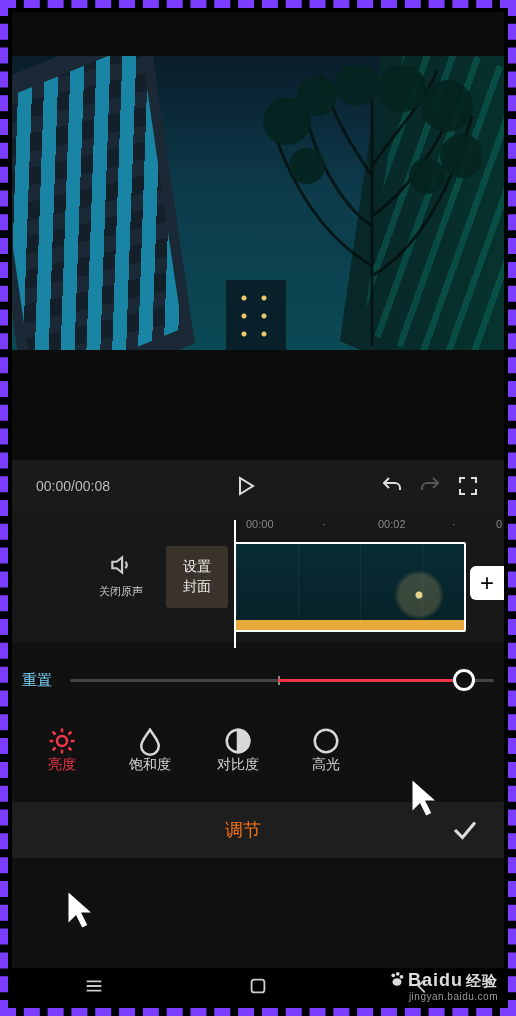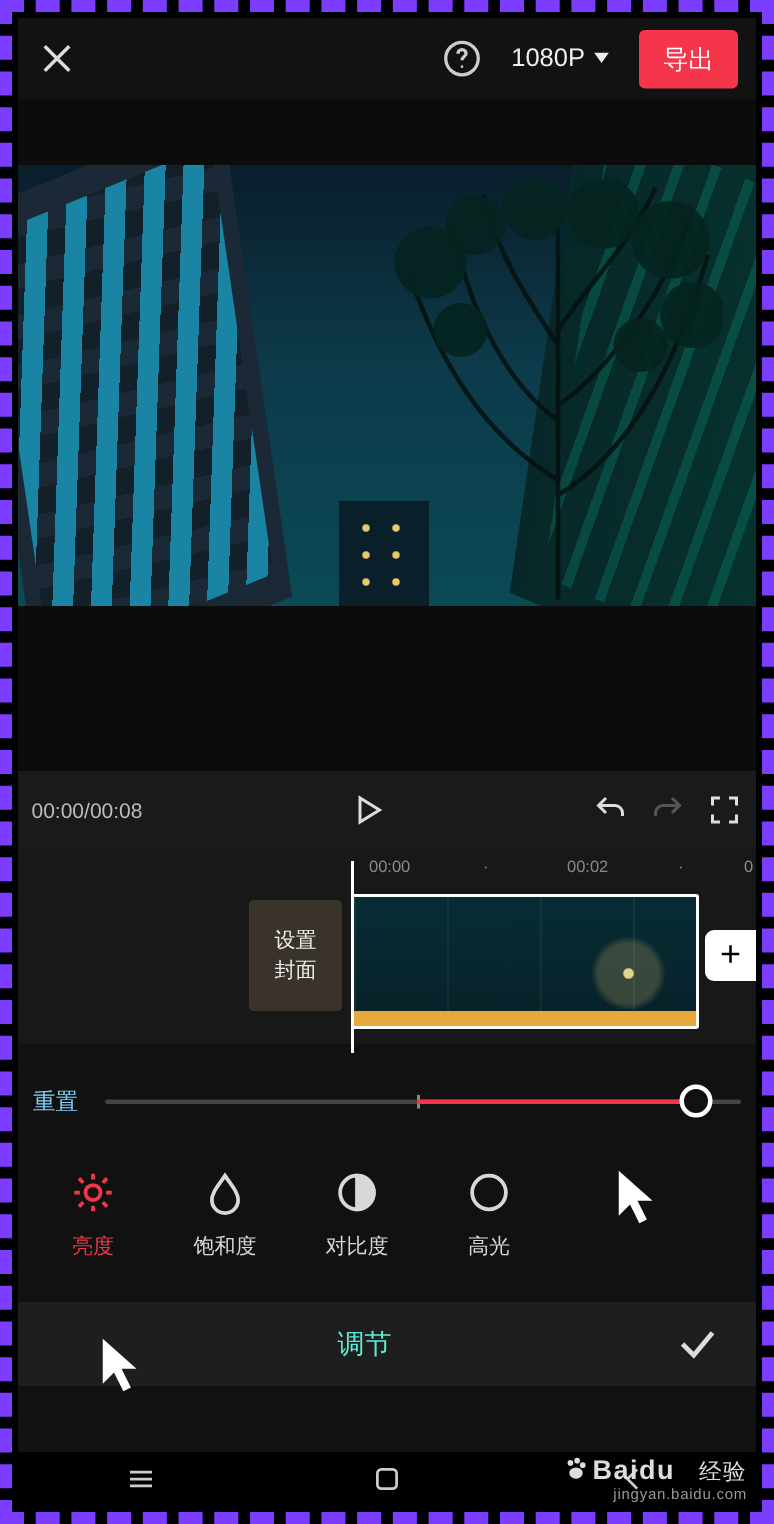--- a/index.html
+++ b/index.html
@@ -103,21 +103,21 @@
   
   .tree {
     position:absolute; left: 250px; top: 10px; width: 220px; height: 280px;
     pointer-events:none;
   }
   .preview-pad-bottom { height: 110px; background: #0c0c0c; }
 
   
   .play-controls {
     height: 52px;
-    display: flex; align-items: center; padding: 0 9px;
+    display: flex; align-items: center; padding: 0 24px;
     background: #1a1a1a; color: #bbb; font-size: 14px; gap: 14px;
   }
   .play-controls .time { flex: 0 0 auto; }
   .play-controls .center { flex: 1; display:flex; justify-content:center; }
   .ctrl-icon { width: 24px; height: 24px; stroke: #ddd; cursor:pointer; }
   .ctrl-icon.dim { stroke:#555; }
 
   
   .timeline-zone {
     background: #181818;
@@ -129,21 +129,21 @@
   .time-ruler span { position:absolute; top:2px; }
   .tracks {
     height: 100px; position:relative; margin-top: 4px;
   }
   .mute-col {
     position:absolute; left: 74px; top: 10px; width: 70px; text-align:center;
     display:flex; flex-direction:column; align-items:center; gap:6px;
     color:#ccc; font-size:11px; cursor:pointer;
   }
   .cover-btn {
-    position:absolute; left: 154px; top: 4px; width: 62px; height: 74px;
+    position:absolute; left: 154px; top: 4px; width: 62px; height: 62px;
     background:#3a332b; color:#eee; font-size:14px;
     display:flex; flex-direction:column; align-items:center; justify-content:center;
     border-radius:3px; cursor:pointer; line-height:1.4;
   }
   .clip {
     position:absolute; left: 222px; right: 38px; top: 0; height: 90px;
     border: 2px solid #fff; border-radius:2px; overflow:hidden;
     background: linear-gradient(180deg, #082c34 0%, #072128 100%);
   }
   .clip .flare { position:absolute; right:20px; bottom:10px; width:50px; height:50px;
@@ -186,89 +186,71 @@
   }
 
   
   .adjust-tools {
     margin-top: 34px;
     display:flex; gap: 0; padding: 0 6px;
     overflow:hidden;
   }
   .tool {
     width: 88px; flex:0 0 88px;
-    display:flex; flex-direction:column; align-items:center; gap:12px;
+    display:flex; flex-direction:column; align-items:center; 
     color:#d8d8d8; font-size:14px; cursor:pointer;text-align:right;
   }
   .tool.active { color:#f5364a; }
   .tool svg { width:30px; height:30px; }
 
   
   .bottom-bar {
     margin-top: 28px;
     height: 56px;
     background:#1e1e1e;
     display:flex; align-items:center; padding:0 24px;
-    color:#5eead4; font-size:18px;
+    color:#f97316; font-size:18px;
   }
   .bottom-bar .title { flex:1; text-align:center; }
   .confirm { width:30px; height:30px; stroke:#ddd; cursor:pointer; }
 
   
   .android-nav {
     position:absolute; left:12px; right:12px; bottom:12px; height:36px;
     background:#000;
     display:flex; align-items:center; justify-content:space-around;
   }
   .android-nav .nbtn { width:22px; height:22px; stroke:#ccc; cursor:pointer; }
 
   
   .watermark {
     position:absolute; right:18px; bottom:14px;
     color:#ddd; text-align:right; pointer-events:none;
     z-index:50;
   }
   .watermark .logo { font-size:18px; font-weight:700; letter-spacing:1px; }
-  .watermark .logo .ex { font-size:15px; font-weight:400; margin-left:16px;}
+  .watermark .logo .ex { font-size:15px; font-weight:700; margin-left:3px;}
   .watermark .paw {
     display:inline-block; vertical-align:top; margin-right:2px;
   }
   .watermark .sub { font-size:10px; color:#999; letter-spacing:0.5px; }
 
   
   .cursor {
     position:absolute; width:30px; height:40px;
     pointer-events:none; z-index:60;
   }
 </style>
 </head>
 <body>
 
 <div class="outer-border"></div>
 
 <div class="screen">
 
-  <div class="topbar">
-    <svg class="close" viewBox="0 0 24 24" fill="none" stroke-width="2">
-        <path d="M5 5 L19 19 M19 5 L5 19"></path>
-      </svg>
-    <div class="spacer"></div>
-    <svg class="help" viewBox="0 0 24 24" fill="none" stroke-width="2">
-      <circle cx="12" cy="12" r="10"></circle>
-        <path d="M9.5 9a2.5 2.5 0 0 1 5 0c0 1.5-2.5 2-2.5 4"></path>
-        <circle cx="12" cy="17" r="0.8" fill="#ccc" stroke="none"></circle>
-    </svg>
-    <div class="res-select">
-      <span>1080P</span>
-      <svg width="10" height="8">
-          <path d="M0 0 L10 0 L5 7 Z" fill="#eee"></path>
-        </svg>
-    </div>
-    <button class="export-btn">导出</button>
-  </div>
 
   <div class="preview-zone">
     <div class="preview-pad-top"></div>
     <div class="video-preview">
       <div class="bldg-left">
           <div class="windows"></div>
         </div>
       <div class="bldg-right">
           <div class="glow"></div>
         </div>
@@ -320,20 +302,27 @@
 
   <div class="timeline-zone">
     <div class="time-ruler">
       <span style="left:234px">00:00</span>
       <span style="left:310px">·</span>
       <span style="left:366px">00:02</span>
       <span style="left:440px">·</span>
       <span style="left:484px">0</span>
     </div>
     <div class="tracks">
+      <div class="mute-col">
+        <svg width="26" height="26" viewBox="0 0 24 24" fill="none" stroke="#ccc" stroke-width="2">
+          <path d="M4 9 H8 L13 5 V19 L8 15 H4 Z"></path>
+            <path d="M16 9 a4 4 0 0 1 0 6"></path>
+        </svg>
+        <span>关闭原声</span>
+      </div>
       <div class="cover-btn">
         <span>设置</span>
           <span>封面</span>
       </div>
       <div class="clip">
         <div class="thumbs"></div>
         <div class="flare"></div>
         <div class="audio"></div>
       </div>
       <div class="playhead"></div>

